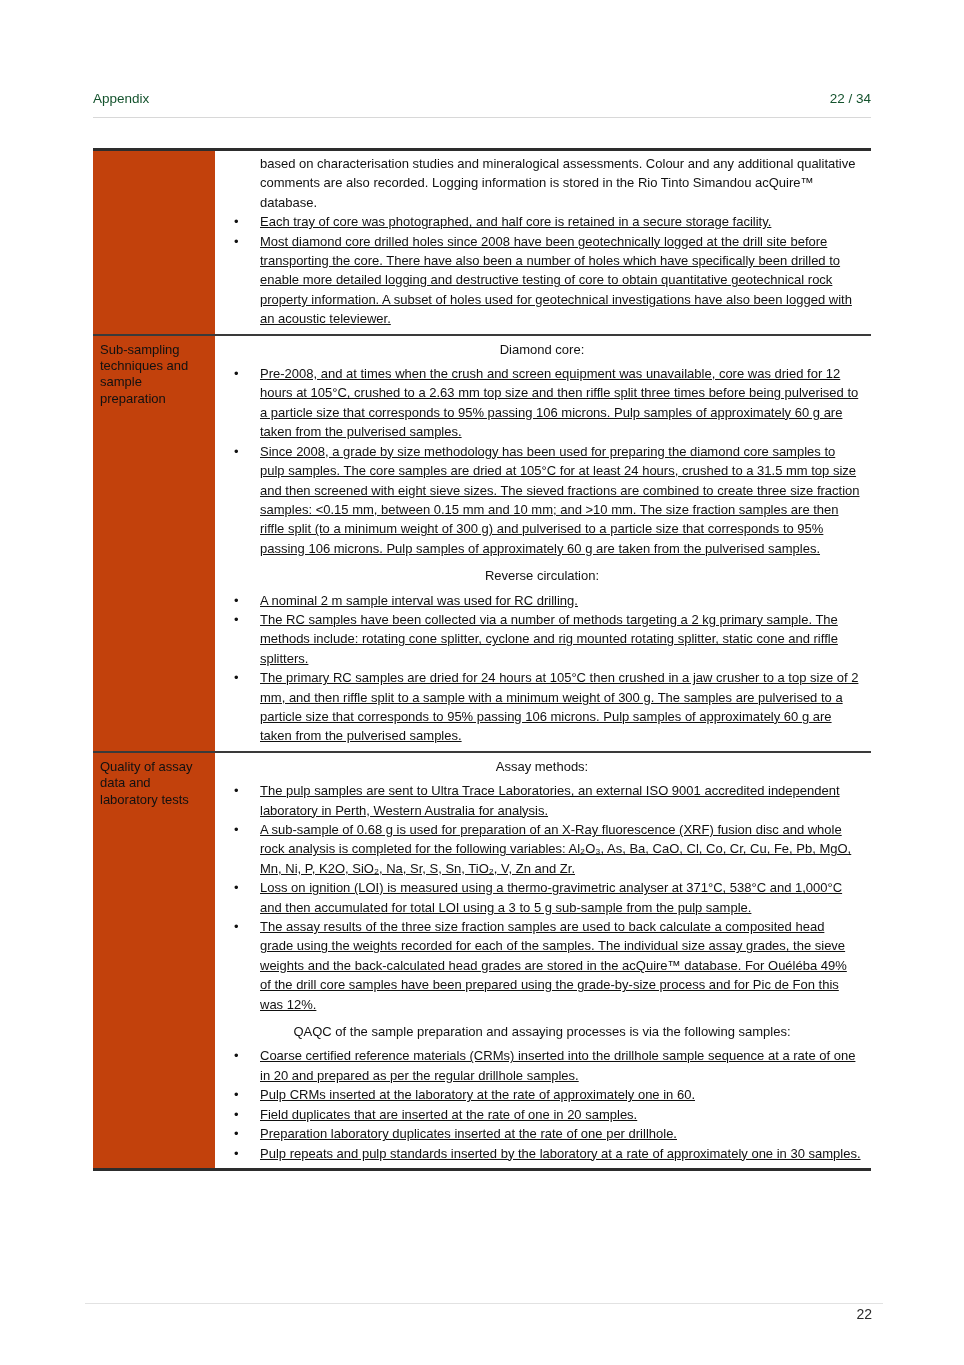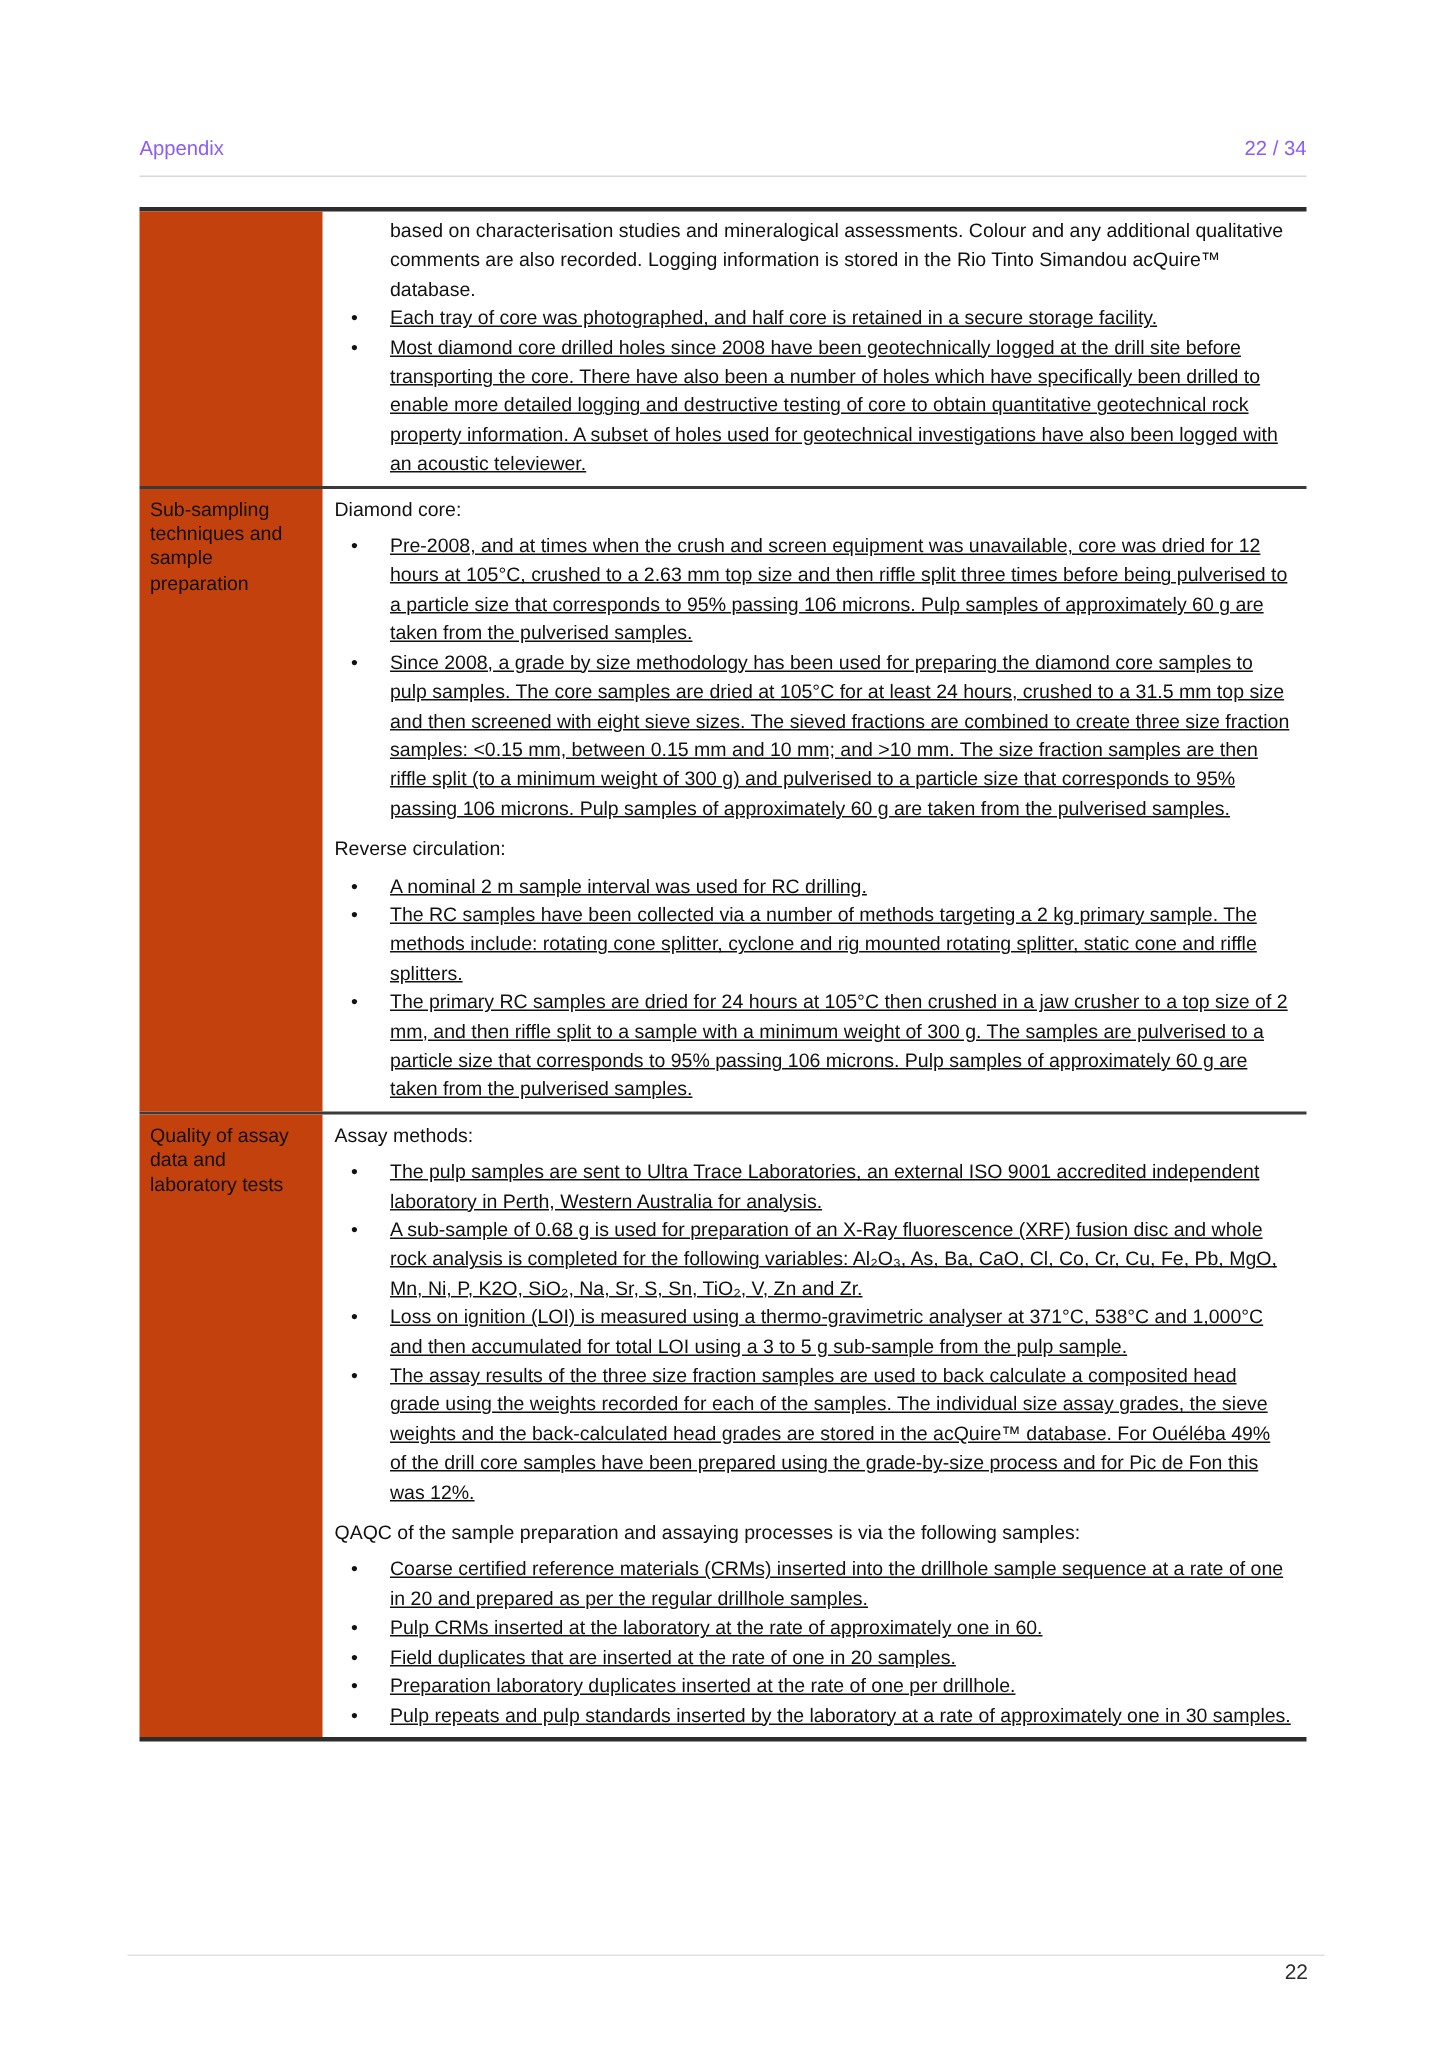--- a/index.html
+++ b/index.html
@@ -7,45 +7,45 @@
     width: 964px; height: 1365px;
     background: #ffffff;
     font-family: "Liberation Sans", sans-serif;
     color: #0d0d0d;
     position: relative;
     overflow: hidden;
   }
   .page-header {
     position: absolute; left: 93px; right: 93px; top: 91px;
     display: flex; justify-content: space-between; align-items: center;
-    font-size: 13.5px; color: #8b5cf6;
+    font-size: 13.5px; color: #14532d;
   }
   .header-rule {
     position: absolute; left: 93px; right: 93px; top: 117px;
     border-top: 1px solid #d8d8d8; height: 0;
   }
   .jorc-table {
-    position: absolute; left: 93px; right: 93px; top: 138px;
+    position: absolute; left: 93px; right: 93px; top: 148px;
     border-top: 3px solid #2d2d2d;
     border-bottom: 3px solid #2d2d2d;
   }
   .trow { display: flex; border-top: 2px solid #3a3a3a; }
   .trow:first-child { border-top: none; }
   .label-cell {
     flex: 0 0 122px; width: 122px; box-sizing: border-box;
     background: #c2410c;
     padding: 6px 8px 6px 7px;
     font-size: 13px; line-height: 1.26; color: #111;
   }
   .content-cell {
     flex: 1 1 auto; box-sizing: border-box;
     padding: 3px 10px 5px 8px;
     font-size: 13px; line-height: 19.4px; color: #111;
   }
-  .block-heading { margin: 8px 0 5px 0; }
+  .block-heading { margin: 8px 0 5px 0; text-align: center; }
   .content-cell > .block-heading:first-child { margin-top: 1px; }
   .continuation { padding-left: 37px; }
   .bullets { list-style: none; margin: 0; padding: 0; }
   .bullet { position: relative; padding-left: 37px; text-decoration: underline; }
   .bullet::before {
     content: "\2022";
     position: absolute; left: 11px; top: 0;
     font-size: 13px;
   }
   .footer-rule {

